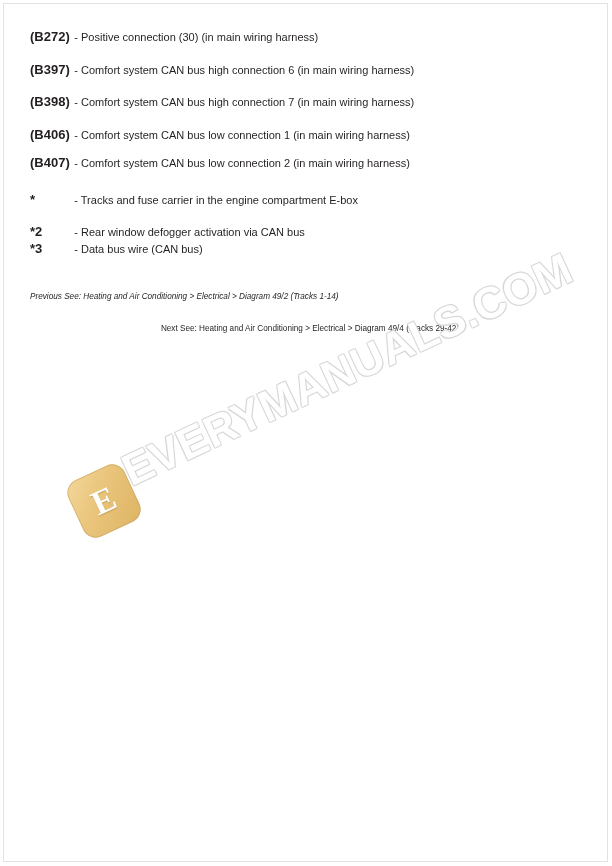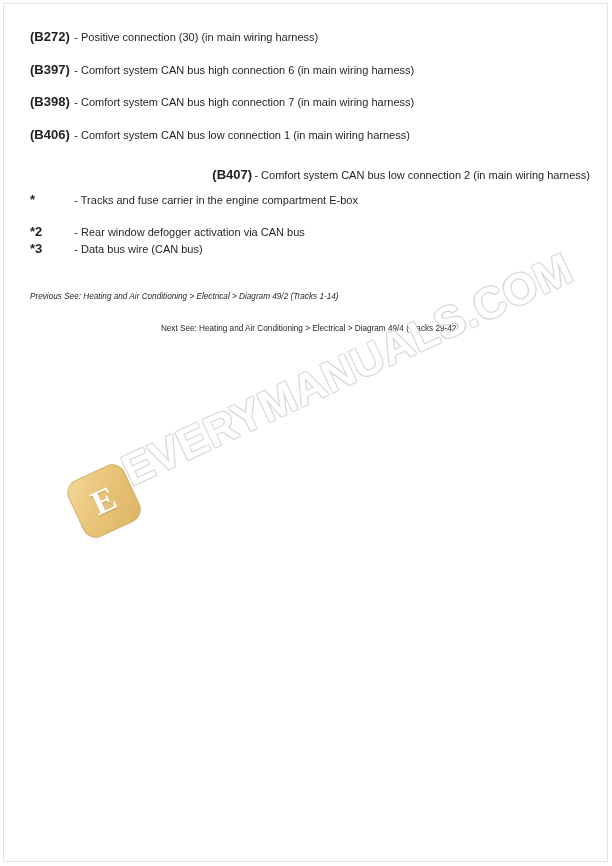--- a/index.html
+++ b/index.html
@@ -154,21 +154,21 @@
     <div class="legend-row" style="top:93px;">
       <span class="legend-code">(B398)</span>
       <span class="legend-desc">- Comfort system CAN bus high connection 7 (in main wiring harness)</span>
     </div>
 
     <div class="legend-row" style="top:126px;">
       <span class="legend-code">(B406)</span>
       <span class="legend-desc">- Comfort system CAN bus low connection 1 (in main wiring harness)</span>
     </div>
 
-    <div class="legend-row" style="top:166px;text-align:right;">
+    <div class="legend-row" style="top:154px;">
       <span class="legend-code">(B407)</span>
       <span class="legend-desc">- Comfort system CAN bus low connection 2 (in main wiring harness)</span>
     </div>
 
     <div class="legend-row" style="top:191px;">
       <span class="legend-code">*</span>
       <span class="legend-desc">- Tracks and fuse carrier in the engine compartment E-box</span>
     </div>
 
     <div class="legend-row" style="top:223px;">

